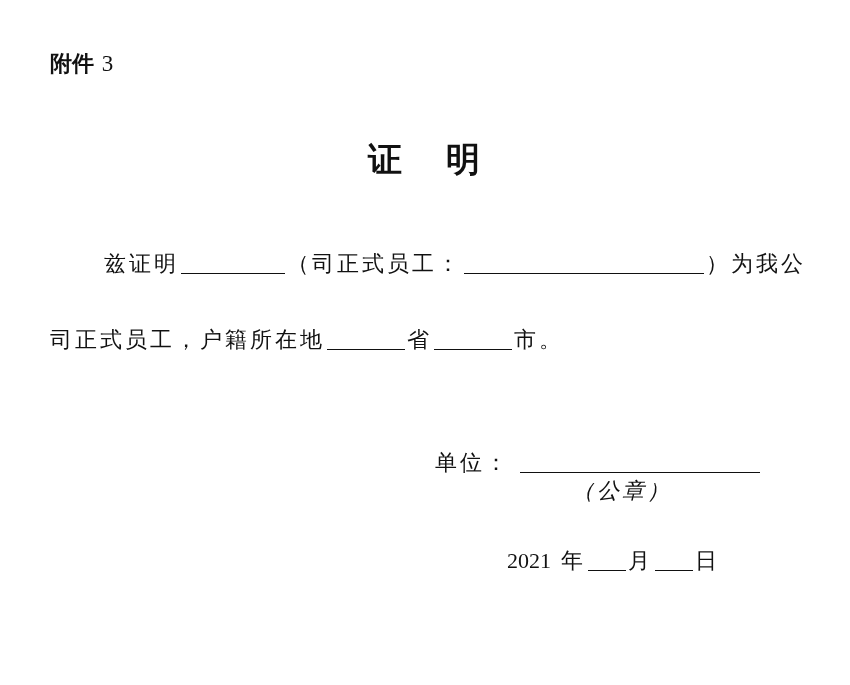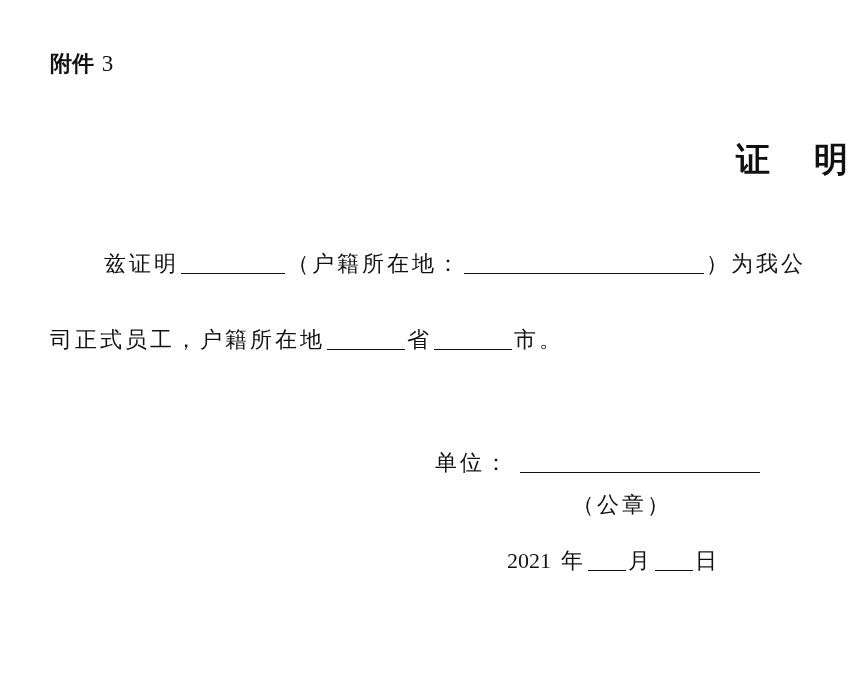--- a/index.html
+++ b/index.html
@@ -27,21 +27,21 @@
     }
     .attachment .num {
       font-family: "Liberation Serif", "DejaVu Serif", serif;
       font-weight: normal;
       font-size: 23px;
     }
     .title {
       left: 0;
       width: 850px;
       top: 138px;
-      text-align: right;
+      text-align: center;
       font-size: 34px;
       font-weight: bold;
       line-height: 42px;
       letter-spacing: 2px;
     }
     .title .gap { display: inline-block; width: 42px; }
     .line {
       font-size: 22px;
       line-height: 30px;
       letter-spacing: 3px;
@@ -49,38 +49,38 @@
     .blank {
       display: inline-block;
       border-bottom: 1.6px solid #111;
       height: 22px;
       vertical-align: -3px;
       margin: 0 2px;
     }
     .l1 { left: 104px; top: 249px; }
     .l2 { left: 50px; top: 298px; margin-top: 27px; }
     .unit { left: 435px; top: 448px; }
-    .seal { left: 572px; top: 490px; }
+    .seal { left: 572px; top: 476px; font-style: italic; }
     .date { left: 507px; top: 546px; }
     .num-font { font-family: "Liberation Serif", "DejaVu Serif", serif; letter-spacing: 0; }
   </style>
 </head>
 <body>
 
 <div class="abs attachment">
   <span>附件</span>
   <span class="num">3</span>
 </div>
 
 <div class="abs title">
   <span>证</span><span class="gap"></span><span>明</span>
 </div>
 
 <div class="abs line l1">
-  <span>兹证明</span><span class="blank" style="width:104px"></span><span>（户籍所在地：</span><span class="blank" style="width:240px"></span><span>）为我公</span>
+  <span>兹证明</span><span class="blank" style="width:104px"></span><span>（司正式员工：</span><span class="blank" style="width:240px"></span><span>）为我公</span>
 </div>
 
 <div class="abs line l2">
   <span>司正式员工，户籍所在地</span><span class="blank" style="width:78px"></span><span>省</span><span class="blank" style="width:78px"></span><span>市。</span>
 </div>
 
 <div class="abs line unit">
   <span>单位：</span><span class="blank" style="width:240px; margin-left:10px"></span>
 </div>
 

